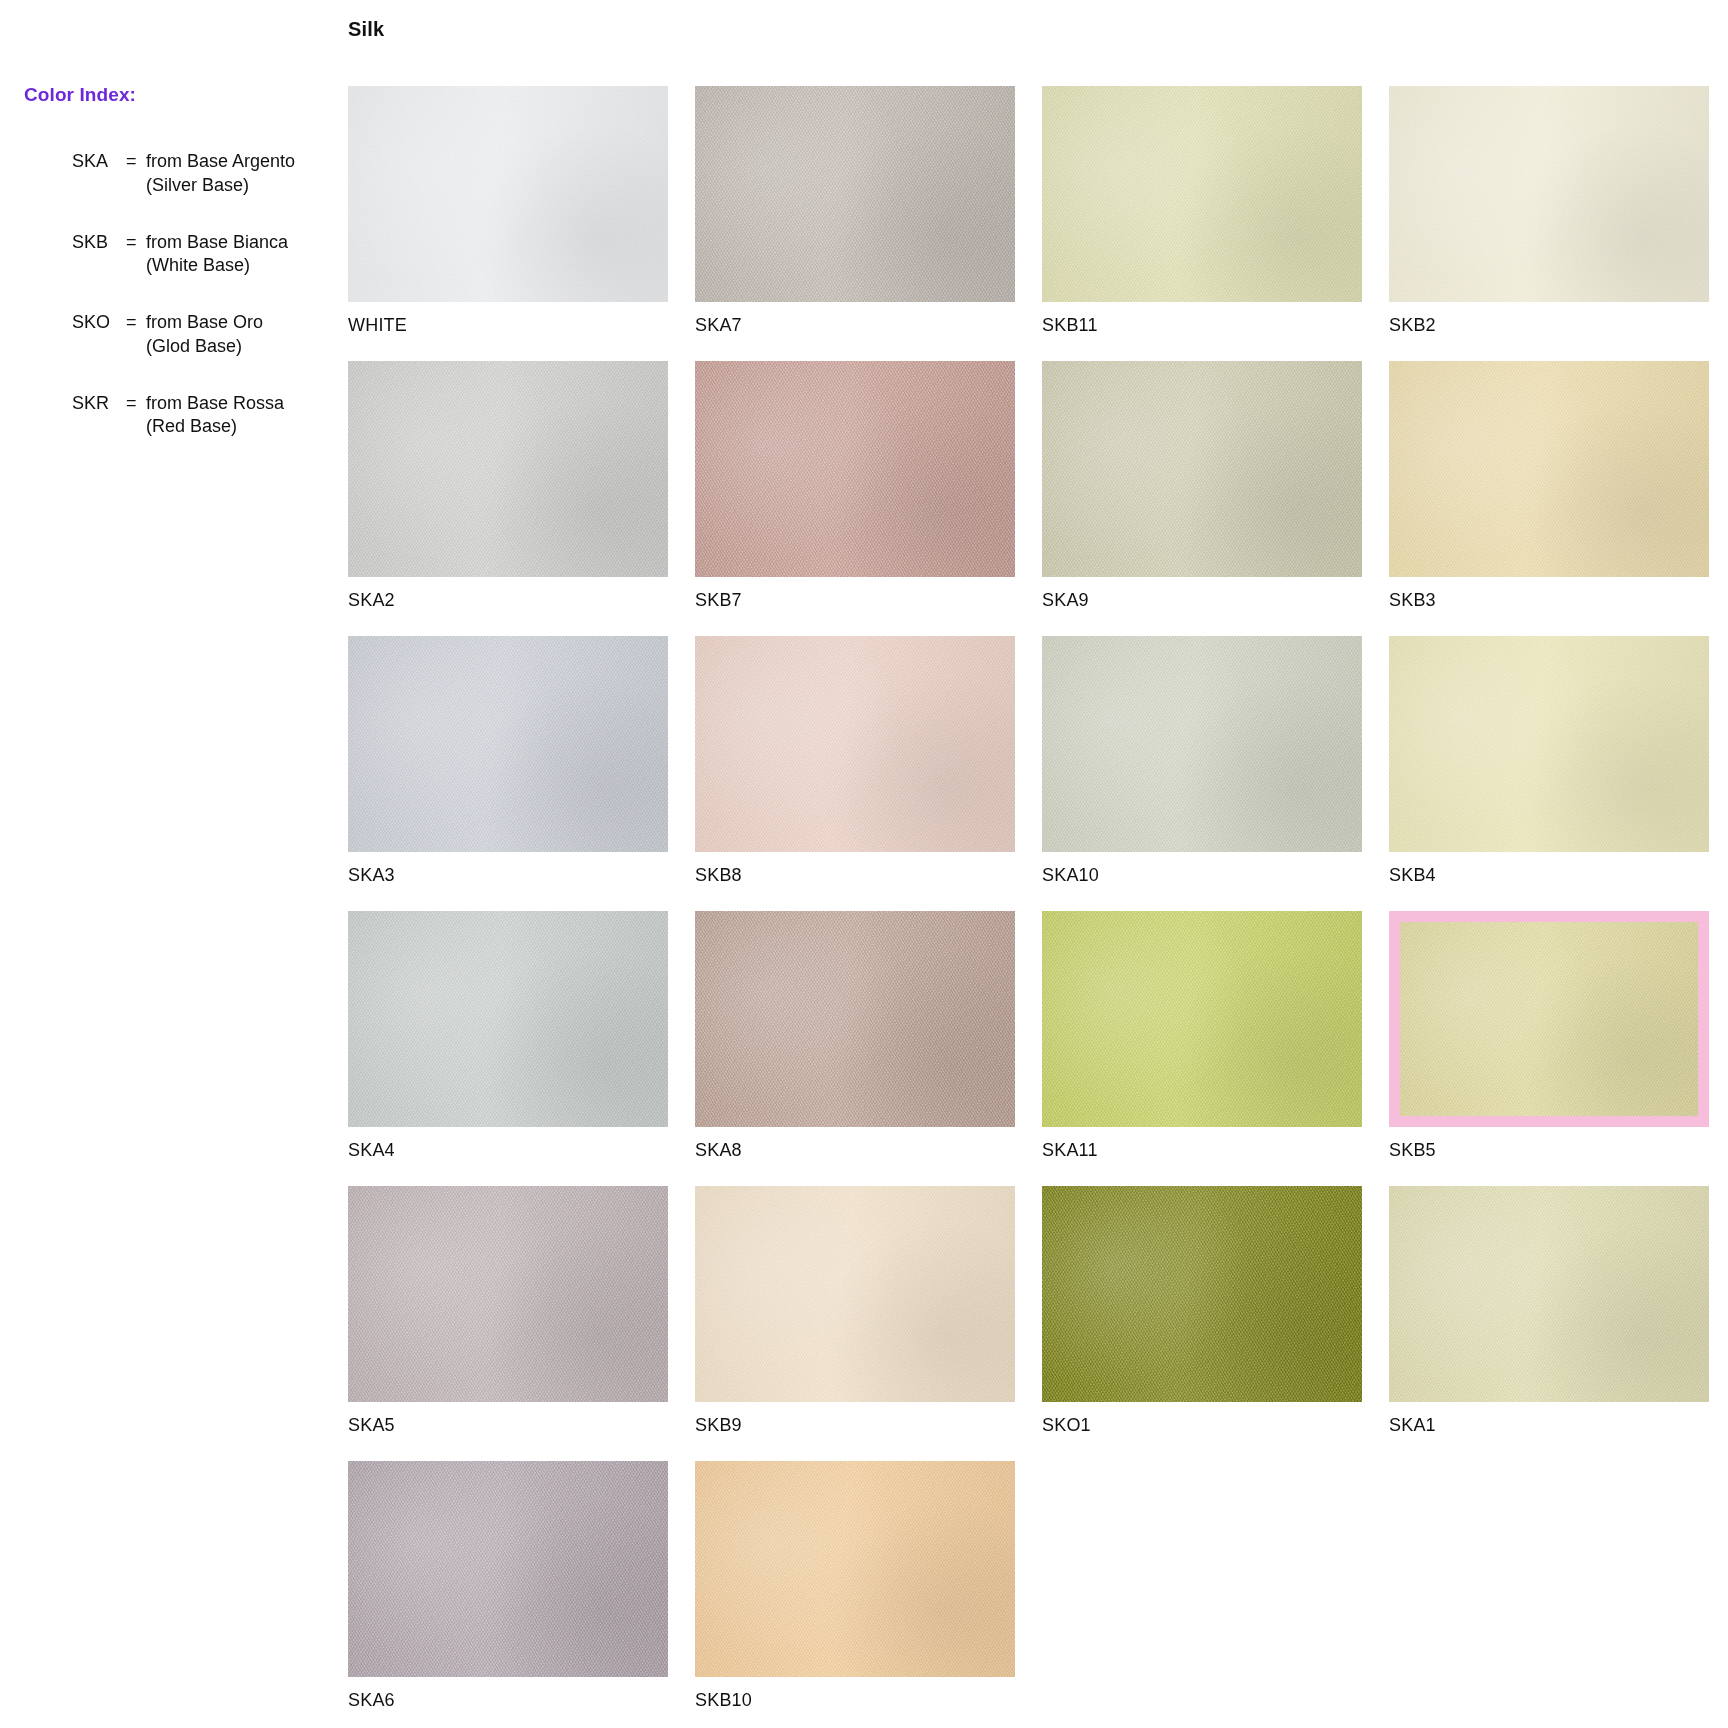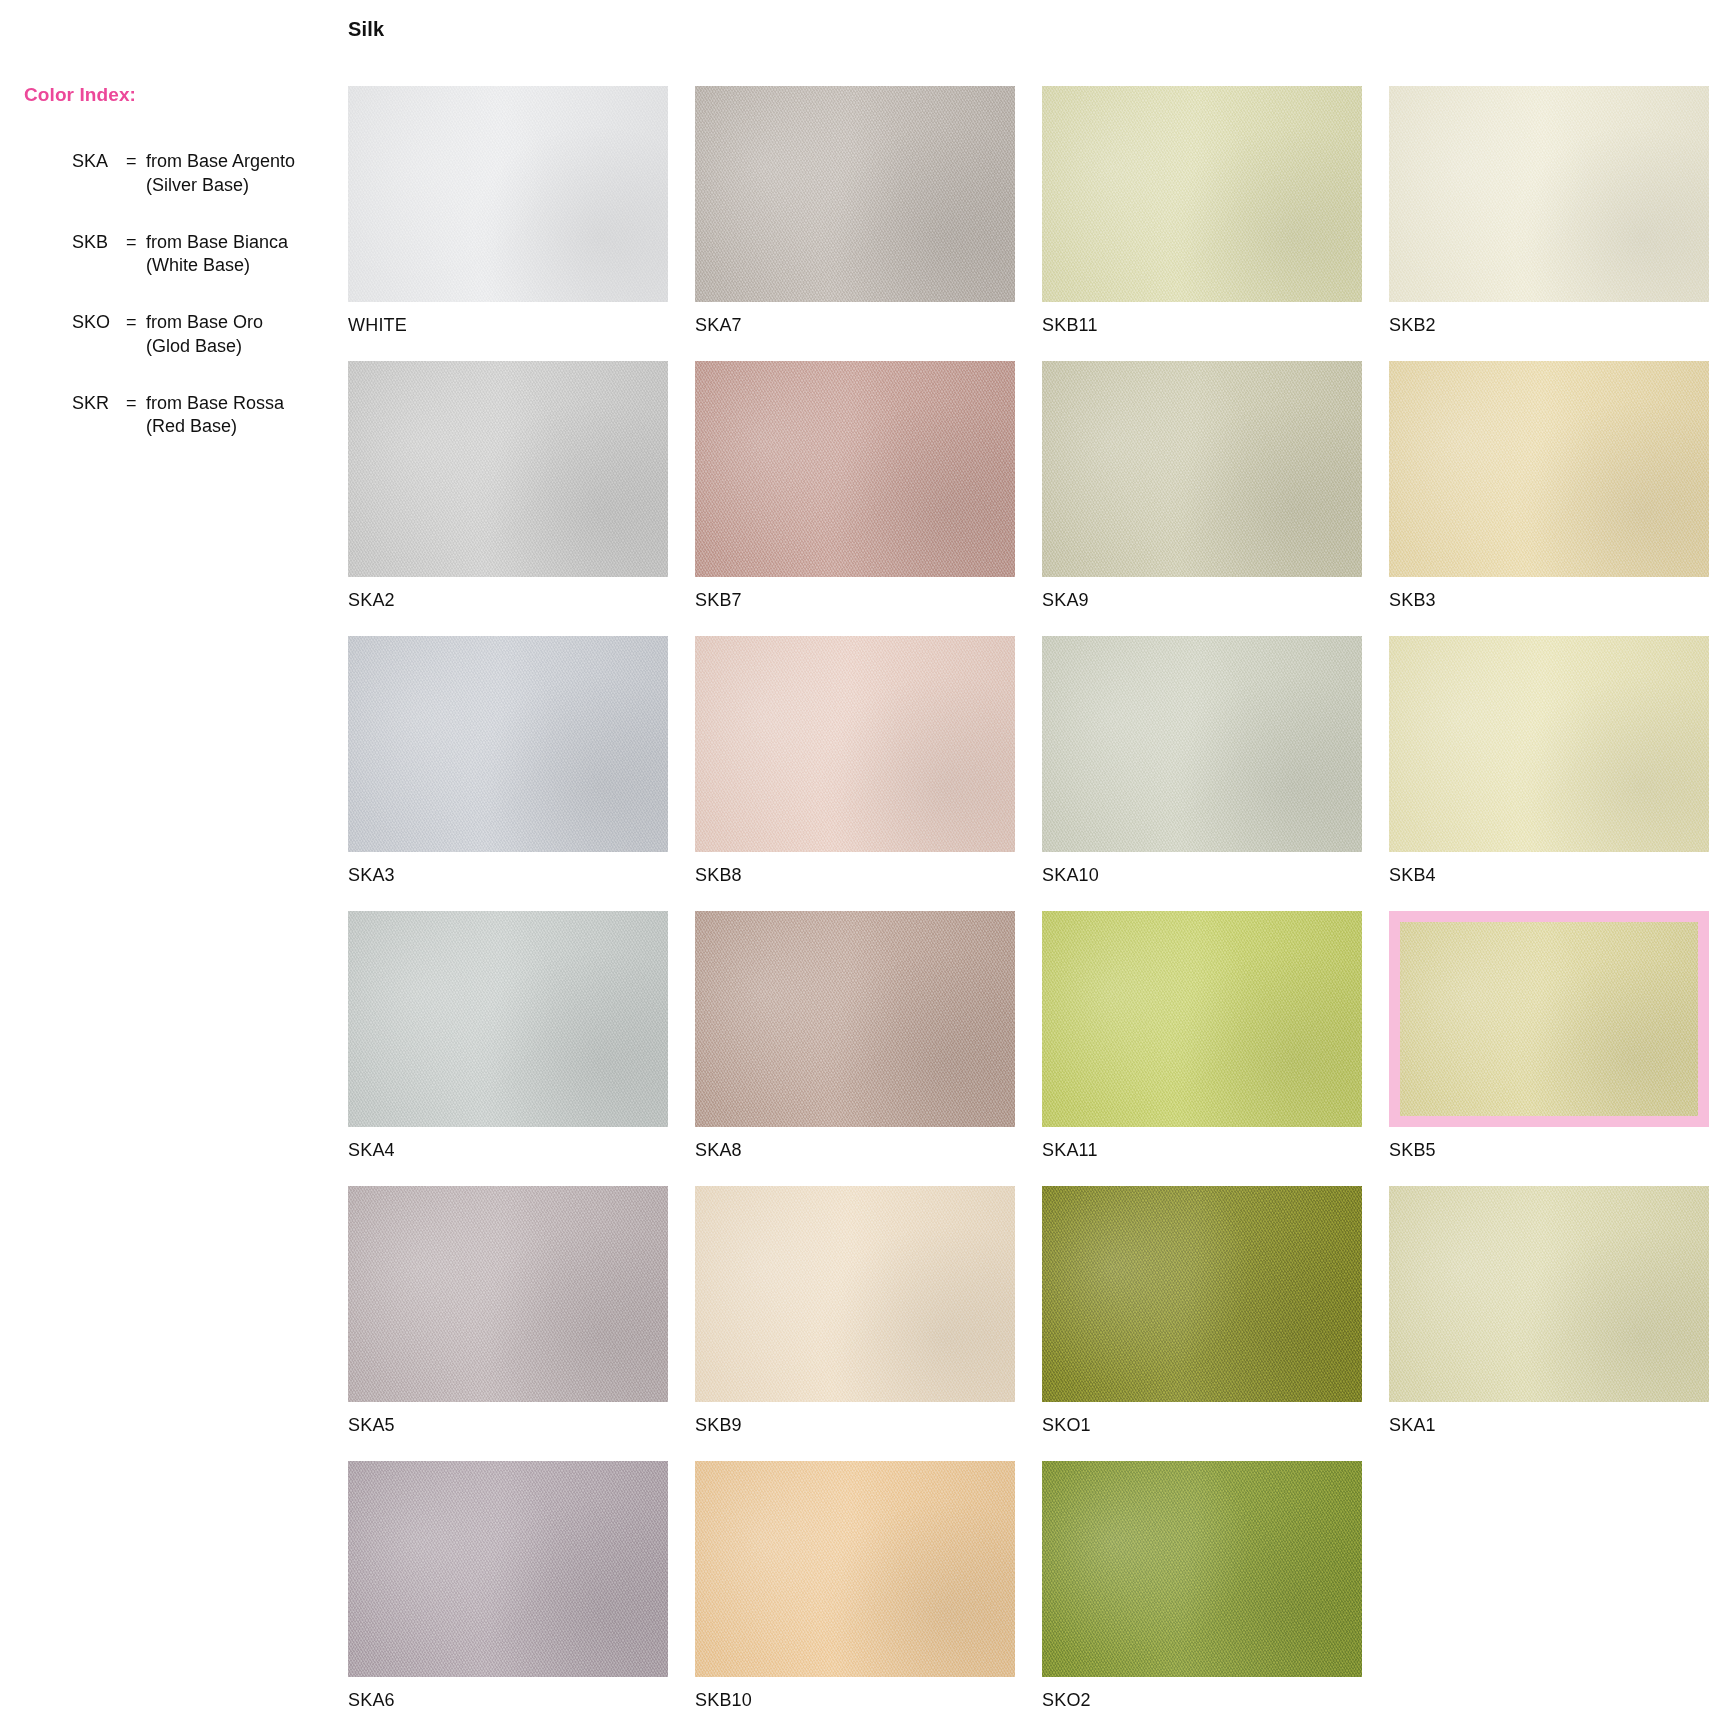--- a/index.html
+++ b/index.html
@@ -38,21 +38,21 @@
   
   .index-col {
     position: absolute;
     left: 24px;
     top: 84px;
     width: 272px;
   }
   .index-title {
     font-size: 19px;
     font-weight: bold;
-    color: #ec4899;
+    color: #6d28d9;
     margin: 0 0 44px 0;
     letter-spacing: 0.1px;
   }
   .index-list {
     margin: 0;
     padding: 0;
     list-style: none;
   }
   .index-entry {
     display: flex;
@@ -303,21 +303,15 @@
           <div class="swatch-chip" style="background-color: rgb(176, 164, 172);"></div>
         </div>
         <div class="swatch-label">SKA6</div>
       </div>
       <div class="swatch-cell">
         <div class="swatch-chip-wrap">
           <div class="swatch-chip" style="background-color: rgb(238, 200, 150);"></div>
         </div>
         <div class="swatch-label">SKB10</div>
       </div>
-      <div class="swatch-cell">
-        <div class="swatch-chip-wrap">
-          <div class="swatch-chip" style="background-color: rgb(125, 146, 51);"></div>
-        </div>
-        <div class="swatch-label">SKO2</div>
-      </div>
     </div>
 
 </div>
 
 </body></html>

